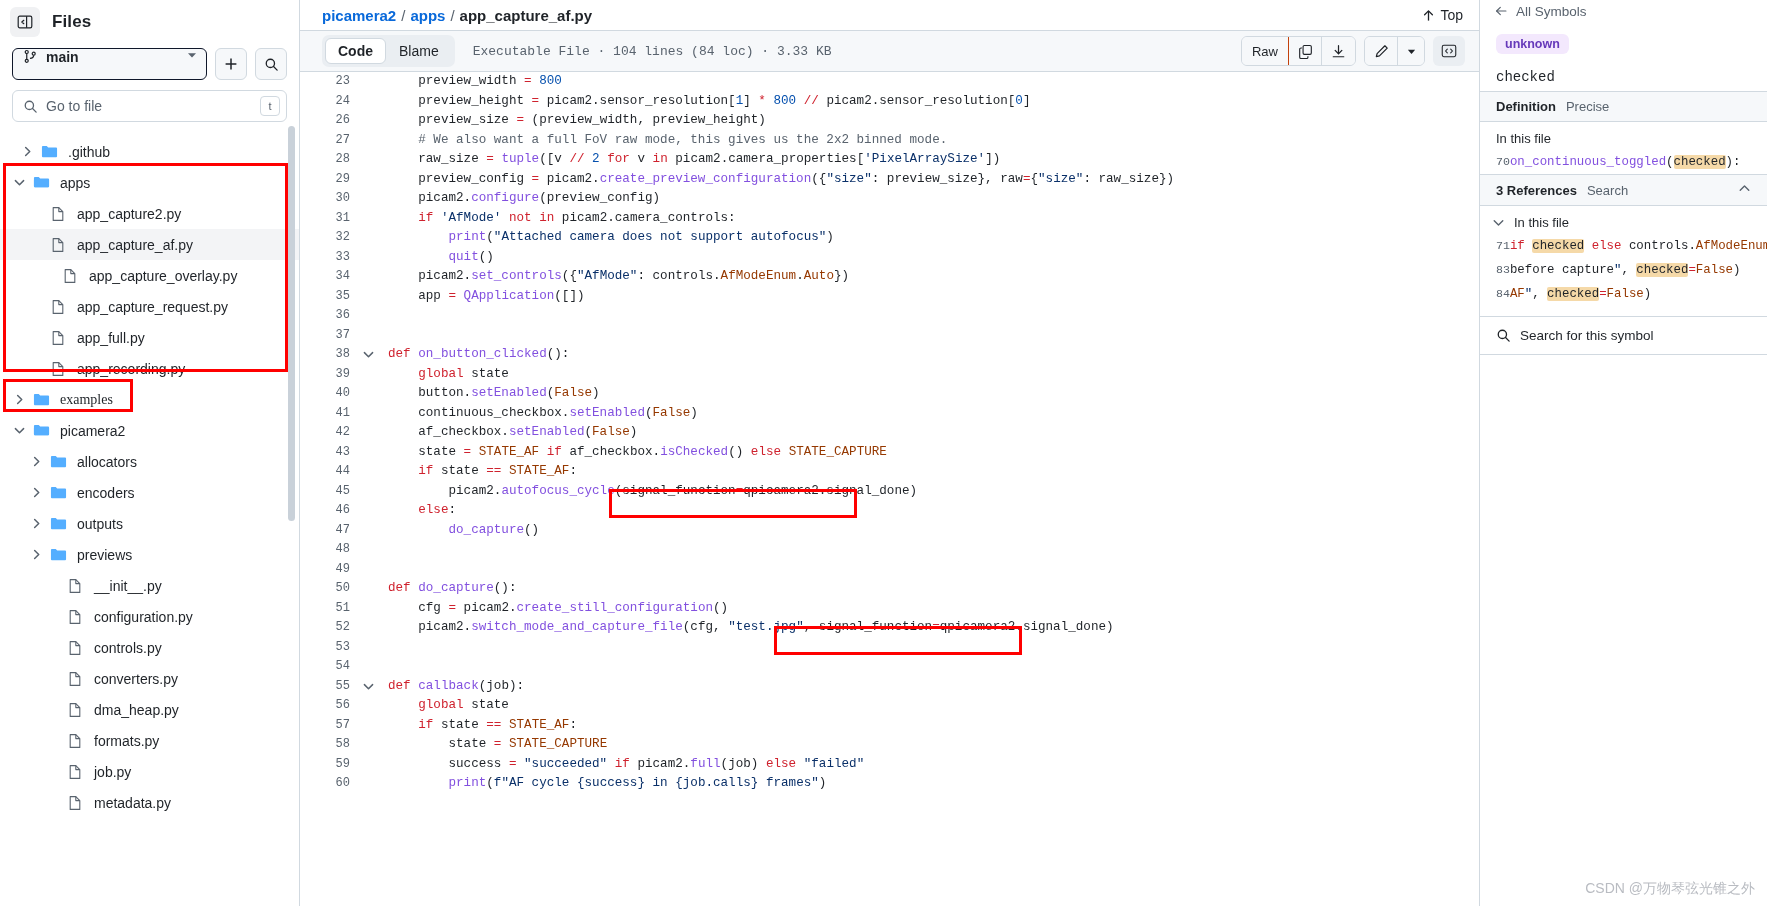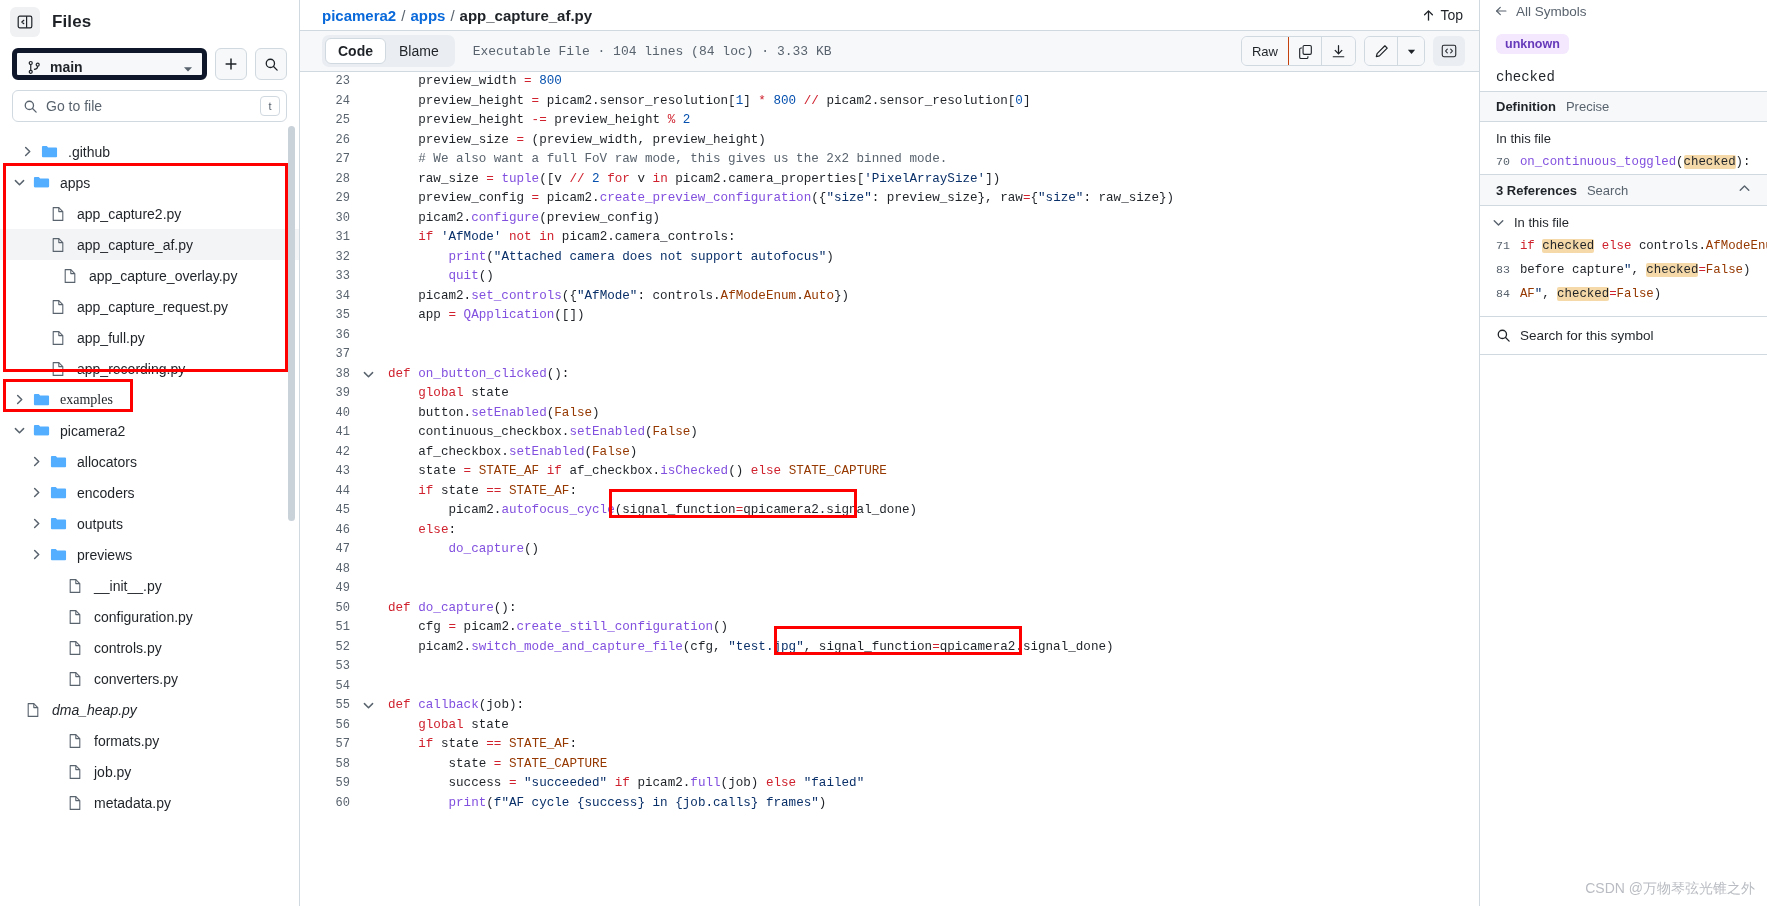--- a/index.html
+++ b/index.html
@@ -30,22 +30,22 @@
   }
   .icon-btn {
     width: 30px; height: 30px; border-radius: 6px;
     display: flex; align-items: center; justify-content: center;
     background: #f0f1f3; border: none; cursor: pointer; padding: 0;
   }
   .sb-title { font-size: 17px; font-weight: 600; color: #1f2328; letter-spacing: .1px; }
 
   .sb-controls { display: flex; gap: 8px; padding: 6px 12px 0 12px; align-items: center; }
   .branch-select {
-    flex: 1 1 auto; height: 32px; border: 5px solid #0f172a; border-radius: 6px;
-    background: #f6f8fa; display: flex; align-items: flex-end; gap: 8px;
+    flex: 1 1 auto; height: 32px; border: 1px solid #0f172a; border-radius: 6px;
+    background: #f6f8fa; display: flex; align-items: flex-start; gap: 8px;
     padding: 0 8px 0 10px; cursor: pointer; min-width: 0;
   }
   .branch-name { font-size: 14px; font-weight: 600; flex: 1 1 auto; color:#1f2328; }
   .sq-btn {
     width: 32px; height: 32px; border: 1px solid #d1d9e0; border-radius: 6px;
     background: #f6f8fa; display: flex; align-items: center; justify-content: center;
     cursor: pointer; flex: 0 0 32px;
   }
   .sb-search {
     margin: 10px 12px 0 12px; height: 32px;
@@ -159,21 +159,21 @@
   .rp-sec {
     background: #f6f8fa; border-top: 1px solid #d1d9e0; border-bottom: 1px solid #d1d9e0;
     padding: 7px 16px; display: flex; align-items: center; gap: 10px;
   }
   .rp-sec .h { font-weight: 600; font-size: 13px; color: #1f2328; }
   .rp-sec .sub { color: #59636e; font-size: 13px; cursor: pointer; }
   .rp-sec .chev { margin-left: auto; color: #59636e; cursor: pointer; }
   .rp-group { padding: 9px 16px 4px 16px; color: #1f2328; font-size: 13px; }
   .rp-group.ind { display: flex; align-items: center; gap: 9px; padding-left: 12px; }
   .ref-row {
-    display: flex; align-items: baseline; gap: 10px; padding: 5px 6px 5px 16px;
+    display: flex; align-items: baseline; padding: 5px 6px 5px 16px;
     font-family: "Liberation Mono", monospace; font-size: 12.4px; white-space: nowrap;
     overflow: hidden; cursor: pointer;
   }
   .ref-row .rn { color: #59636e; font-size: 11.6px; flex: 0 0 auto; }
   .hl { background: #f5d9a8; border-radius: 2px; }
   .rp-search {
     display: flex; align-items: center; gap: 9px; padding: 11px 16px;
     border-top: 1px solid #d1d9e0; cursor: pointer; font-size: 13.5px; color: #1f2328;
   }
   .rp-bottom-border { border-bottom: 1px solid #d1d9e0; }
@@ -440,21 +440,21 @@
         <div class="tree-row" style="padding-left: 42px;">
           <span class="tw"></span>
           <span class="ficon">
             <svg width="16" height="16" viewBox="0 0 16 16" fill="none" stroke="#59636e" stroke-width="1.1">
               <path d="M3.2 1.6h5.6l4 4v8.8H3.2z" stroke-linejoin="round"></path>
               <polyline points="8.8,1.6 8.8,5.6 12.8,5.6" stroke-linejoin="round"></polyline>
             </svg>
           </span>
           <span class="lbl">converters.py</span>
         </div>
-        <div class="tree-row" style=" font-style: italic;">
+        <div class="tree-row" style="padding-left: 42px;">
           <span class="tw"></span>
           <span class="ficon">
             <svg width="16" height="16" viewBox="0 0 16 16" fill="none" stroke="#59636e" stroke-width="1.1">
               <path d="M3.2 1.6h5.6l4 4v8.8H3.2z" stroke-linejoin="round"></path>
               <polyline points="8.8,1.6 8.8,5.6 12.8,5.6" stroke-linejoin="round"></polyline>
             </svg>
           </span>
           <span class="lbl">dma_heap.py</span>
         </div>
         <div class="tree-row" style="padding-left: 42px;">
@@ -549,21 +549,20 @@
             <polyline points="10.9,6.8 12.9,9 10.9,11.2" stroke-linecap="round" stroke-linejoin="round"></polyline>
           </svg>
         </div>
       </div>
     </div>
 
     <div class="code-wrap">
       <div class="code-table" id="code">
           <div class="cl"><span class="ln">23</span><span class="fold"></span><span class="src"><span class="p">    preview_width </span><span class="k">= </span><span class="n">800</span></span></div>
           <div class="cl"><span class="ln">24</span><span class="fold"></span><span class="src"><span class="p">    preview_height </span><span class="k">= </span><span class="p">picam2.sensor_resolution[</span><span class="n">1</span><span class="p">] </span><span class="k">* </span><span class="n">800 </span><span class="k">// </span><span class="p">picam2.sensor_resolution[</span><span class="n">0</span><span class="p">]</span></span></div>
-          <div class="cl"><span class="ln">25</span><span class="fold"></span><span class="src"><span class="p">    preview_height </span><span class="k">-= </span><span class="p">preview_height </span><span class="k">% </span><span class="n">2</span></span></div>
           <div class="cl"><span class="ln">26</span><span class="fold"></span><span class="src"><span class="p">    preview_size </span><span class="k">= </span><span class="p">(preview_width, preview_height)</span></span></div>
           <div class="cl"><span class="ln">27</span><span class="fold"></span><span class="src"><span class="c">    # We also want a full FoV raw mode, this gives us the 2x2 binned mode.</span></span></div>
           <div class="cl"><span class="ln">28</span><span class="fold"></span><span class="src"><span class="p">    raw_size </span><span class="k">= </span><span class="fn">tuple</span><span class="p">([</span><span class="p">v </span><span class="k">// </span><span class="n">2 </span><span class="k">for </span><span class="p">v </span><span class="k">in </span><span class="p">picam2.camera_properties[</span><span class="s">'PixelArraySize'</span><span class="p">])</span></span></div>
           <div class="cl"><span class="ln">29</span><span class="fold"></span><span class="src"><span class="p">    preview_config </span><span class="k">= </span><span class="p">picam2.</span><span class="fn">create_preview_configuration</span><span class="p">({</span><span class="s">"size"</span><span class="p">: preview_size}, raw</span><span class="k">=</span><span class="p">{</span><span class="s">"size"</span><span class="p">: raw_size})</span></span></div>
           <div class="cl"><span class="ln">30</span><span class="fold"></span><span class="src"><span class="p">    picam2.</span><span class="fn">configure</span><span class="p">(preview_config)</span></span></div>
           <div class="cl"><span class="ln">31</span><span class="fold"></span><span class="src"><span class="p">    </span><span class="k">if </span><span class="s">'AfMode' </span><span class="k">not in </span><span class="p">picam2.camera_controls:</span></span></div>
           <div class="cl"><span class="ln">32</span><span class="fold"></span><span class="src"><span class="p">        </span><span class="fn">print</span><span class="p">(</span><span class="s">"Attached camera does not support autofocus"</span><span class="p">)</span></span></div>
           <div class="cl"><span class="ln">33</span><span class="fold"></span><span class="src"><span class="p">        </span><span class="fn">quit</span><span class="p">()</span></span></div>
           <div class="cl"><span class="ln">34</span><span class="fold"></span><span class="src"><span class="p">    picam2.</span><span class="fn">set_controls</span><span class="p">({</span><span class="s">"AfMode"</span><span class="p">: controls.</span><span class="v">AfModeEnum</span><span class="p">.</span><span class="v">Auto</span><span class="p">})</span></span></div>
           <div class="cl"><span class="ln">35</span><span class="fold"></span><span class="src"><span class="p">    app </span><span class="k">= </span><span class="fn">QApplication</span><span class="p">([])</span></span></div>

